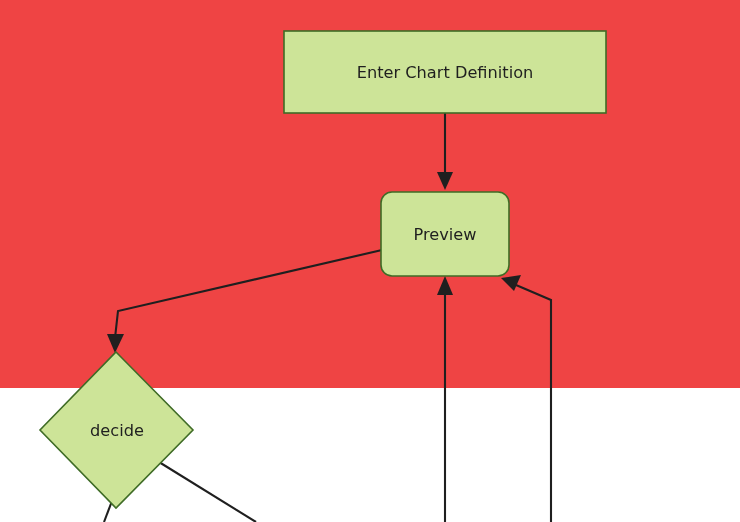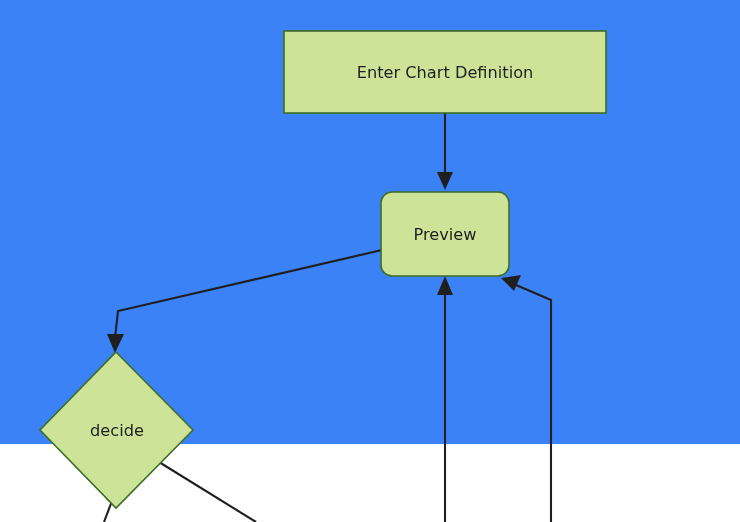--- a/index.html
+++ b/index.html
@@ -9,22 +9,22 @@
   }
   body {
     width: 740px;
     height: 522px;
     overflow: hidden;
     font-family: "DejaVu Sans", "Liberation Sans", sans-serif;
   }
   #diagram-root {
     position: relative;
     width: 740px;
-    height: 444px;
-    background: #3b82f6;
+    height: 388px;
+    background: #ef4444;
     text-decoration: underline;
   }
   svg.flowchart {
     position: absolute;
     top: 0;
     left: 0;
     width: 740px;
     height: 522px;
     display: block;
   }

